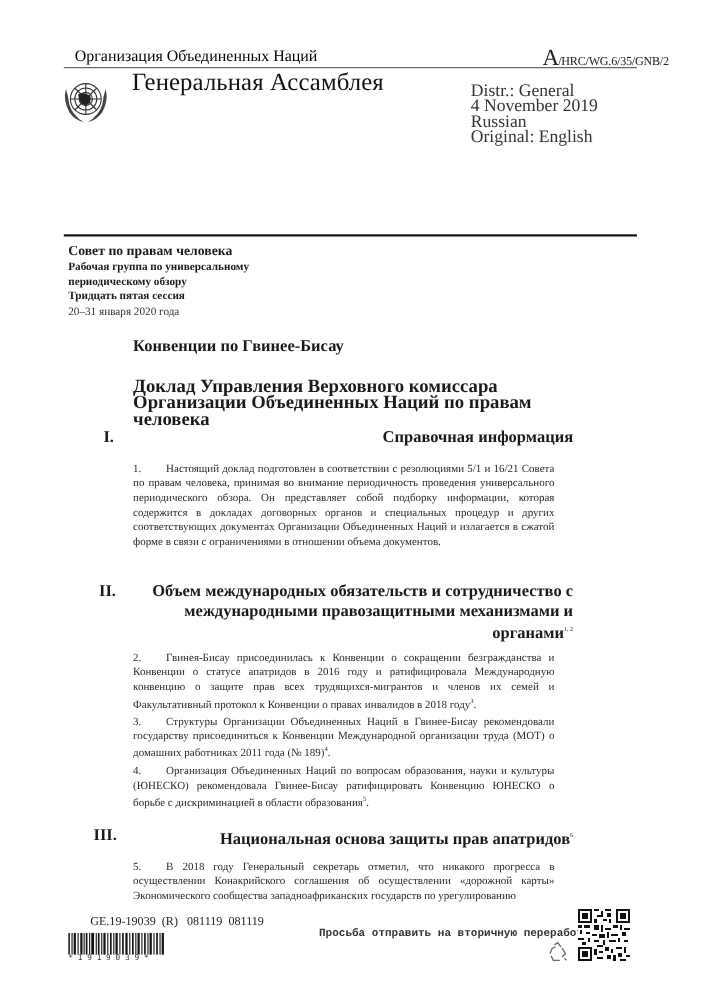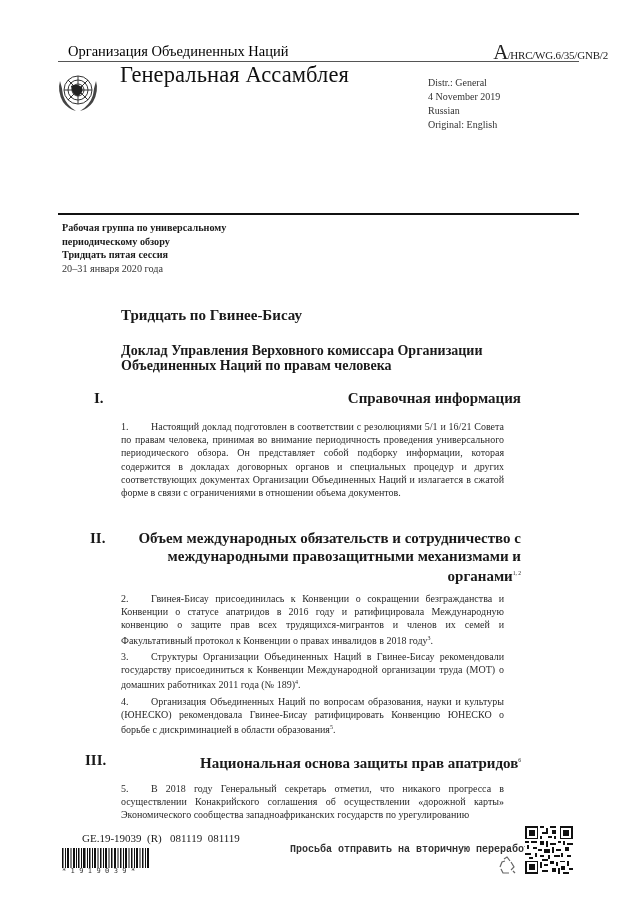--- a/index.html
+++ b/index.html
@@ -8,31 +8,31 @@
   .abs { position: absolute; }
 
   .org-name { left: 68px; top: 43px; font-size: 14.5px; color: #000000; }
   .symbol { right: 32px; top: 40px; font-size: 11px; color: #222; letter-spacing: -0.2px; }
   .symbol .big { font-size: 21px; letter-spacing: -1px; }
   .rule-top { left: 58px; top: 61px; width: 521px; height: 1px; background: #555; }
 
   .emblem { left: 54px; top: 67px; width: 48px; height: 48px; }
   .assembly { left: 120px; top: 62px; font-size: 22.5px; font-weight: normal; color: #111; letter-spacing: 0.1px; }
 
-  .distr { left: 428px; top: 76px; font-size: 10px; line-height: 14px; color: #333; }
+  .distr { left: 428px; top: 76px; font-size: 16px; line-height: 14px; color: #333; }
 
   .rule-mid { left: 58px; top: 213px; width: 521px; height: 2px; background: #111; }
 
   .council { left: 62px; top: 221px; font-size: 11px; line-height: 13.5px; }
   .council .c1 { font-weight: bold; font-size: 12.5px; line-height: 15px; }
   .council .c2, .council .c3, .council .c4 { font-weight: bold; font-size: 10.2px; }
   .council .c5 { font-size: 10.2px; color: #333; }
 
   .doc-title { left: 121px; top: 307px; font-size: 15px; font-weight: bold; }
-  .doc-subtitle { left: 121px; top: 343px; font-size: 14px; font-weight: bold; line-height: 15px; width: 380px; }
+  .doc-subtitle { left: 121px; top: 343px; font-size: 17px; font-weight: bold; line-height: 15px; width: 380px; }
 
   .sec-num { font-size: 15px; font-weight: bold; }
   .sec-title { font-size: 15px; font-weight: bold; line-height: 17.5px; width: 400px; text-align: right; }
   .sup { font-size: 5.5px; vertical-align: super; font-weight: normal; }
 
   .para { left: 121px; width: 383px; font-size: 10px; line-height: 13.2px; text-align: justify; color: #2a2a2a; }
   .para .pn { display: inline-block; width: 30px; }
   .para .fsup { font-size: 6px; vertical-align: super; }
 
   .job { left: 62px; top: 832px; font-size: 11px; color: #222; padding-left: 20px; }
@@ -70,27 +70,28 @@
 <div class="abs distr">
   <div>Distr.: General</div>
   <div>4 November 2019</div>
   <div>Russian</div>
   <div>Original: English</div>
 </div>
 
 <div class="abs rule-mid"></div>
 
 <div class="abs council">
+  <div class="c1">Совет по правам человека</div>
   <div class="c2">Рабочая группа по универсальному</div>
   <div class="c3">периодическому обзору</div>
   <div class="c4">Тридцать пятая сессия</div>
   <div class="c5">20–31 января 2020 года</div>
 </div>
 
-<div class="abs doc-title">Тридцать по Гвинее-Бисау</div>
+<div class="abs doc-title">Конвенции по Гвинее-Бисау</div>
 <div class="abs doc-subtitle">Доклад Управления Верховного комиссара Организации Объединенных Наций по правам человека</div>
 
 <div class="abs sec-num" style="left:94px; top:390px;">I.</div>
 <div class="abs sec-title" style="left:121px; top:390px;">Справочная информация</div>
 
 <div class="abs para" style="top:420px;"><span class="pn">1.</span><span>Настоящий доклад подготовлен в соответствии с резолюциями 5/1 и 16/21 Совета по правам человека, принимая во внимание периодичность проведения универсального периодического обзора. Он представляет собой подборку информации, которая содержится в докладах договорных органов и специальных процедур и других соответствующих документах Организации Объединенных Наций и излагается в сжатой форме в связи с ограничениями в отношении объема документов.</span></div>
 
 <div class="abs sec-num" style="left:90px; top:530px;">II.</div>
 <div class="abs sec-title" style="left:121px; top:530px;"><span>Объем международных обязательств и сотрудничество с международными правозащитными механизмами и органами</span><span class="sup">1, 2</span></div>
 

